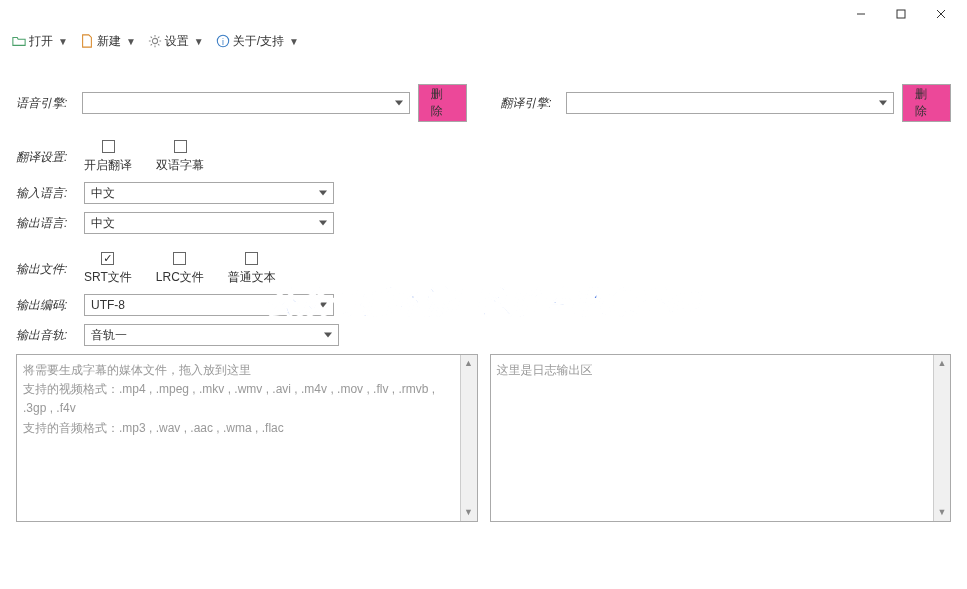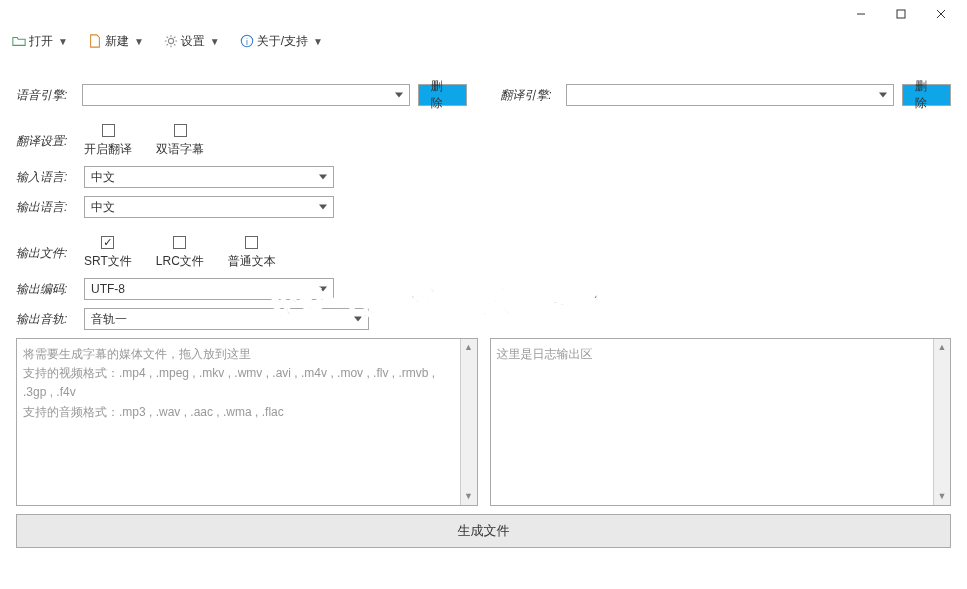--- a/index.html
+++ b/index.html
@@ -23,21 +23,21 @@
   .win-btn {
     width: 40px; height: 22px;
     display: flex; align-items: center; justify-content: center;
     color: #444;
   }
   .win-btn svg { stroke: #333; stroke-width: 1; }
 
   .toolbar {
     display: flex;
     align-items: center;
-    gap: 12px;
+    gap: 4px;
     padding: 4px 8px 8px 8px;
     height: 30px;
   }
   .tool-item {
     display: flex; align-items: center; gap: 3px;
     padding: 2px 4px;
     cursor: pointer;
     color: #333;
   }
   .tool-caret { margin-left: 2px; color: #555; font-size: 10px; }
@@ -71,23 +71,23 @@
     content: "";
     position: absolute;
     right: 6px; top: 50%;
     width: 0; height: 0;
     border-left: 4px solid transparent;
     border-right: 4px solid transparent;
     border-top: 5px solid #555;
     transform: translateY(-50%);
   }
   .btn {
-    height: 22px;
+    height: 38px;
     border: 1px solid #a7a7a7;
-    background: #0ea5e9;
+    background: #ec4899;
     padding: 0 12px;
     display: flex; align-items: center; justify-content: center;
     cursor: pointer;
   }
 
   .cbx { display: flex; align-items: center; gap: 4px; margin-right: 16px; cursor: pointer; flex-direction: column; }
   .cbx .box {
     width: 13px; height: 13px;
     border: 1px solid #666;
     background: #fff;
@@ -281,21 +281,21 @@
 
   <div class="row">
     <span class="lbl">输出编码:</span>
     <div class="combo" style="width:250px">
       <span>UTF-8</span>
     </div>
   </div>
 
   <div class="row">
     <span class="lbl">输出音轨:</span>
-    <div class="combo" style="width:285px">
+    <div class="combo" style="width:255px">
       <span>音轨一</span>
     </div>
   </div>
 
   <div class="panels">
     <div class="panel">
       <div>将需要生成字幕的媒体文件，拖入放到这里</div>
       <div>支持的视频格式：.mp4 , .mpeg , .mkv , .wmv , .avi , .m4v , .mov , .flv , .rmvb , .3gp , .f4v</div>
       <div>支持的音频格式：.mp3 , .wav , .aac , .wma , .flac</div>
       <div class="scrollbar">
@@ -305,21 +305,16 @@
     </div>
     <div class="panel">
       <div>这里是日志输出区</div>
       <div class="scrollbar">
         <div class="arrow">▲</div>
         <div class="arrow">▼</div>
       </div>
     </div>
   </div>
 
-  <div class="footer">
-    <div class="generate-btn">
-      <span>生成文件</span>
-    </div>
-  </div>
 
 </div>
 
 <div class="watermark">公众号循环流量实验室收集整理</div>
 
 </body></html>

